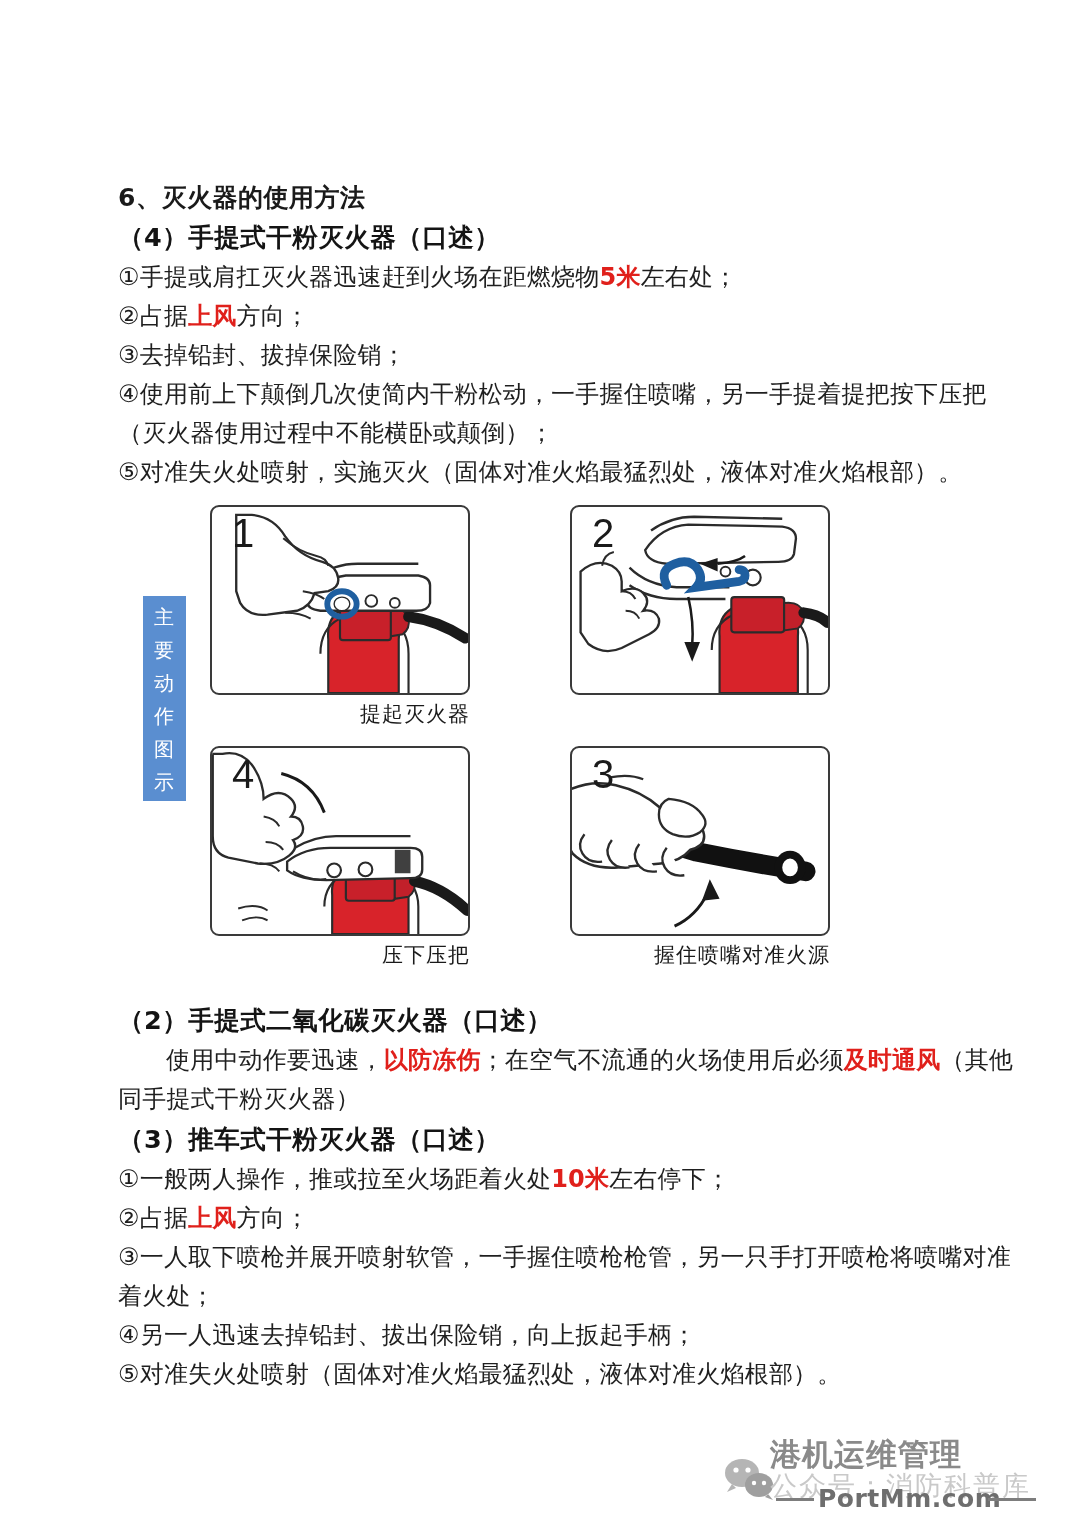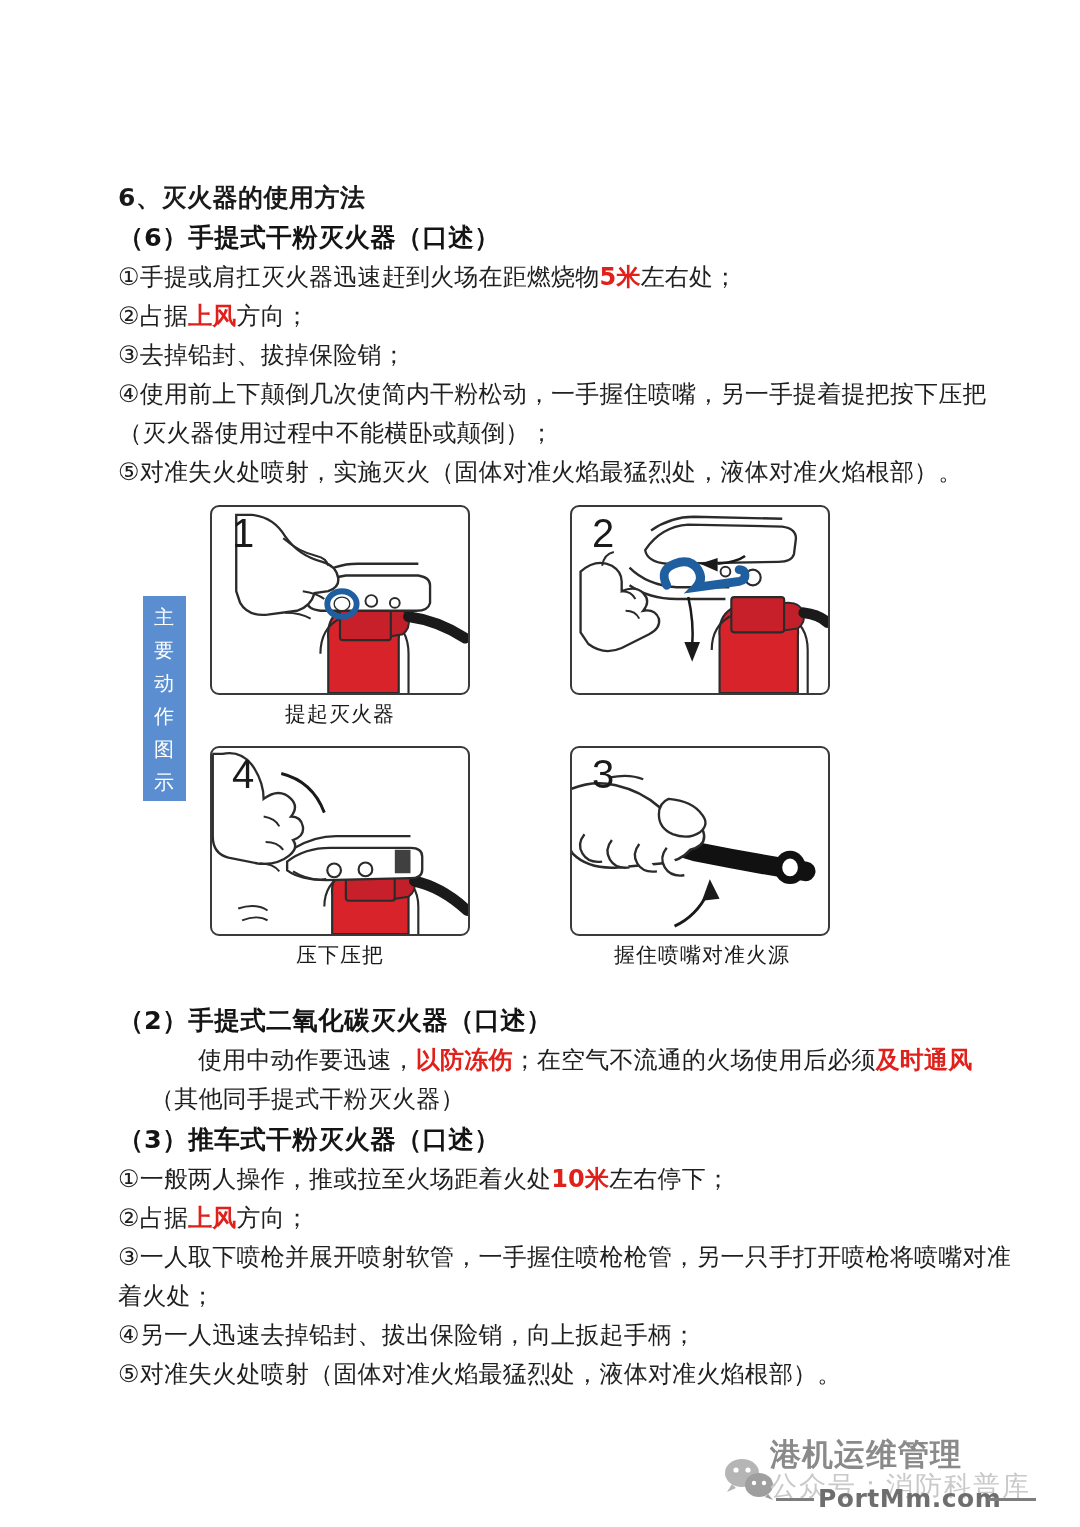--- a/index.html
+++ b/index.html
@@ -33,21 +33,21 @@
     color:#141414;
     letter-spacing:0.5px;
     white-space:nowrap;
   }
   .para {
     font-size:24px;
     line-height:39px;
     color:#1f1f1f;
     letter-spacing:0.2px;
   }
-  .para.indent { text-indent:48px;margin-left:32px; }
+  .para.indent { text-indent:48px; }
   .hl { color:#e0201b; font-weight:bold;text-align:right; }
 
   
   .side-label {
     position:absolute;
     left:143px; top:596px;
     width:43px; height:205px;
     background:#5a8ed0;
     color:#ffffff;
     font-size:20px;
@@ -79,21 +79,21 @@
   .fig-num {
     position:absolute;
     left:20px; top:6px;
     font-size:40px;
     font-family:"Liberation Sans",sans-serif;
     color:#1a1a1a;
     z-index:6;
     line-height:1;
   }
   .fig-cap {
-    text-align:center;
+    text-align:right;
     font-size:21px;
     line-height:38px;
     color:#1a1a1a;
     letter-spacing:1px;
   }
   .fig-cell.c2 .fig-cap { margin-left:4px; }
   .fig-svg { position:absolute; inset:0; width:100%; height:100%; }
 
   
   .watermark {
@@ -136,21 +136,21 @@
 </style>
 </head>
 <body>
 
 <div class="page">
 
   <div class="content">
 
     <div class="hd">6、灭火器的使用方法</div>
 
-    <div class="hd-sub">（6）手提式干粉灭火器（口述）</div>
+    <div class="hd-sub">（4）手提式干粉灭火器（口述）</div>
 
     <div class="para">
       <span>①手提或肩扛灭火器迅速赶到火场在距燃烧物</span><span class="hl">5米</span><span>左右处；</span>
     </div>
 
     <div class="para">
       <span>②占据</span><span class="hl">上风</span><span>方向；</span>
     </div>
 
     <div class="para">③去掉铅封、拔掉保险销；</div>

